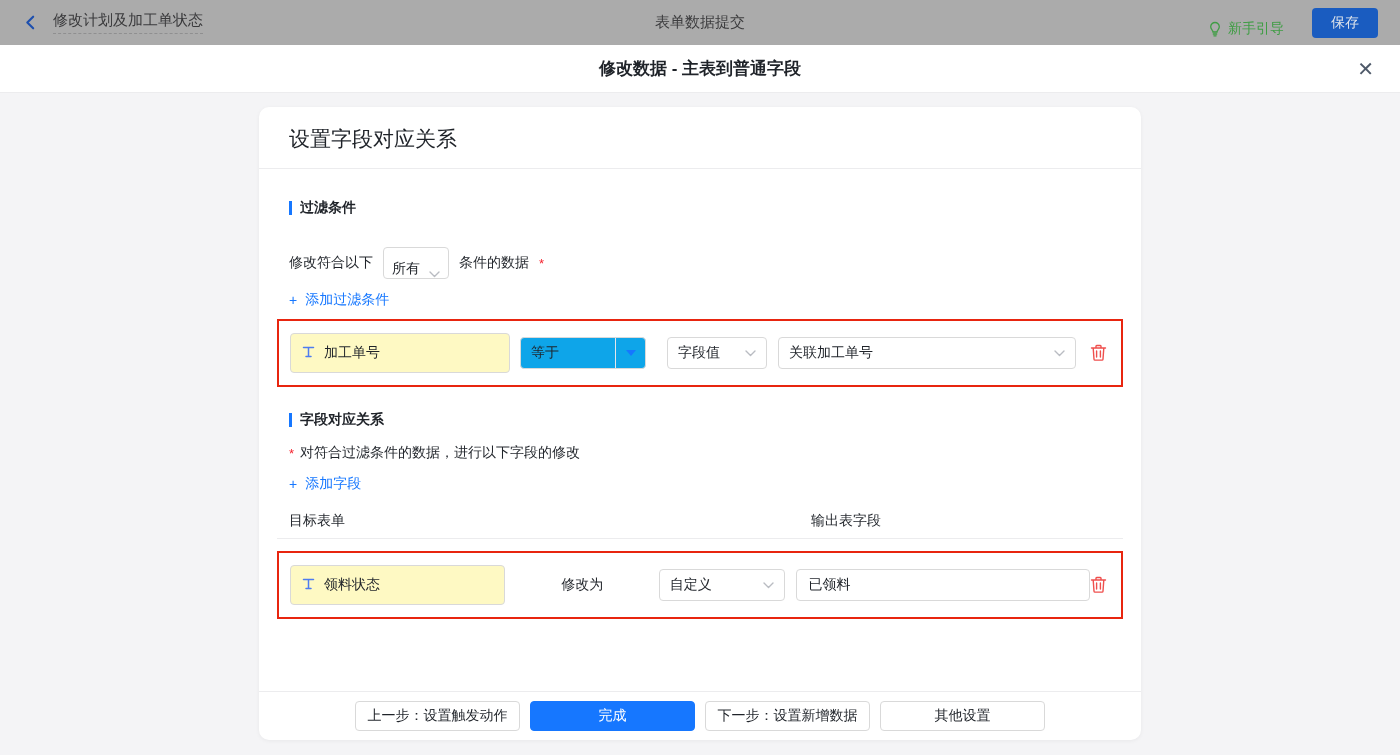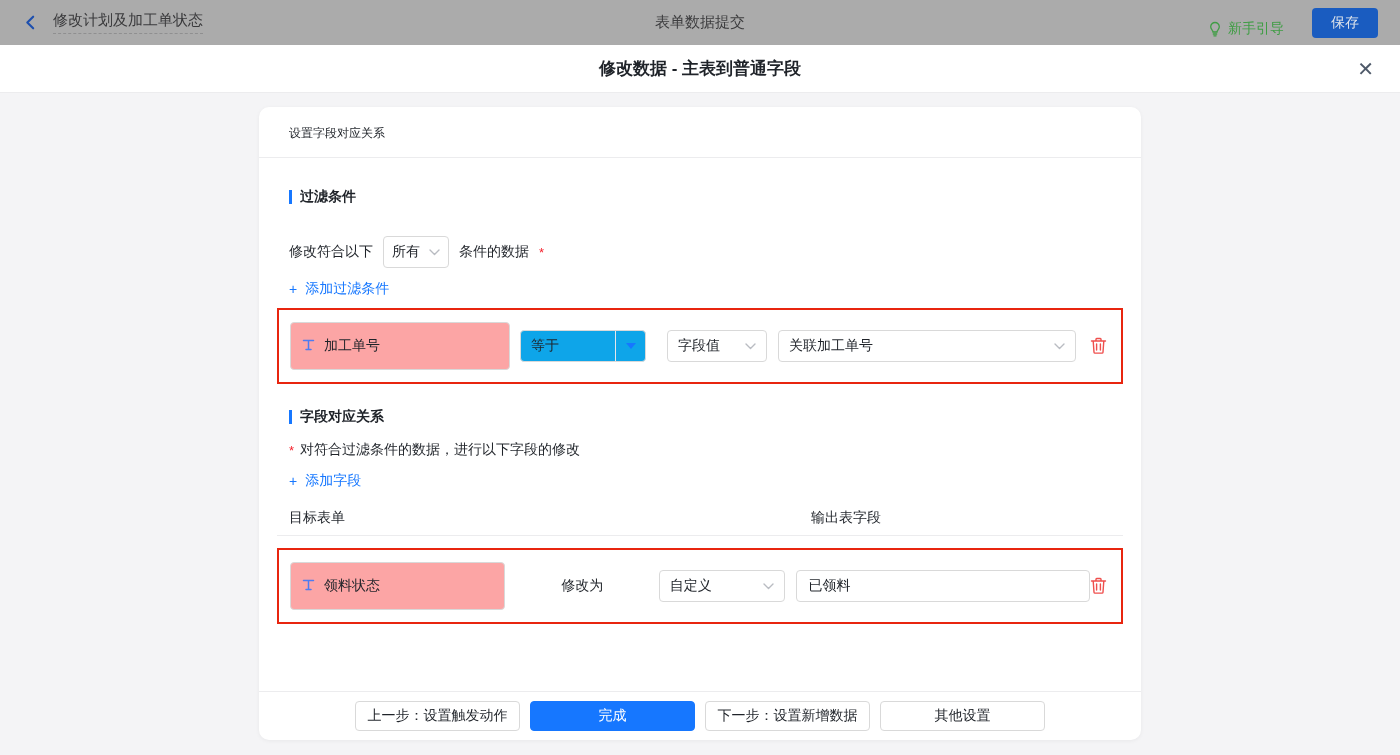--- a/index.html
+++ b/index.html
@@ -44,55 +44,55 @@
     font-size:20px; color:#4e5969; cursor:pointer; line-height:1;
   }
   
   .content { padding-top:14px; display:flex; justify-content:center; }
   .card {
     width:882px; height:633px; background:#fff; border-radius:10px;
     box-shadow:0 1px 4px rgba(0,0,0,0.05);
     display:flex; flex-direction:column;
   }
   .card-header {
-    padding:18px 30px 15px; font-size:12px; color:#1f2329;
+    padding:18px 30px 15px; font-size:21px; color:#1f2329;
     border-bottom:1px solid #ececee;
   }
   .card-body { flex:1; padding:30px 30px 0; }
   .section-title {
     display:flex; align-items:center; font-size:14px; font-weight:bold; color:#1f2329;
   }
   .section-title::before {
     content:""; width:3px; height:14px; background:#1677ff;
     margin-right:8px; display:inline-block;
   }
   .filter-line {
     margin-top:30px; display:flex; align-items:center; gap:10px; font-size:14px;
   }
   .mini-select {
     width:66px; height:32px; border:1px solid #d9d9d9; border-radius:4px;
-    display:flex; align-items:center; justify-content:space-between;
+    display:flex; align-items:flex-end; justify-content:space-between;
     padding:0 8px; font-size:14px; cursor:pointer; background:#fff;
   }
   .req { color:#f5222d; font-size:13px; }
   .add-link {
     margin-top:12px; display:flex; align-items:center; gap:8px;
     color:#1677ff; font-size:14px; cursor:pointer; width:max-content;
   }
   
   .annotation-box {
     border:2px solid #e8250f; margin:10px -12px 0;
     padding:12px 14px 12px 11px;
     display:flex; align-items:center;
   }
   .annotation-box.second { margin-top:12px; }
   .field-box {
-    width:220px; height:48px; border:1px solid #d9d9d9; border-radius:4px;
+    width:220px; height:40px; border:1px solid #d9d9d9; border-radius:4px;
     display:flex; align-items:center; gap:9px; padding:0 11px;
-    font-size:14px; background:#fca5a5; cursor:pointer;
+    font-size:14px; background:#fef9c3; cursor:pointer;
   }
   .combo {
     width:126px; height:32px; border:1px solid #d9d9d9; border-radius:4px;
     display:flex; align-items:stretch; margin-left:10px; background:#0ea5e9; cursor:pointer;
   }
   .combo-text { flex:1; display:flex; align-items:center; padding:0 10px; font-size:14px; }
   .combo-caret {
     width:30px; display:flex; align-items:center; justify-content:center;
     border-left:1px solid #e5e6eb;
   }

